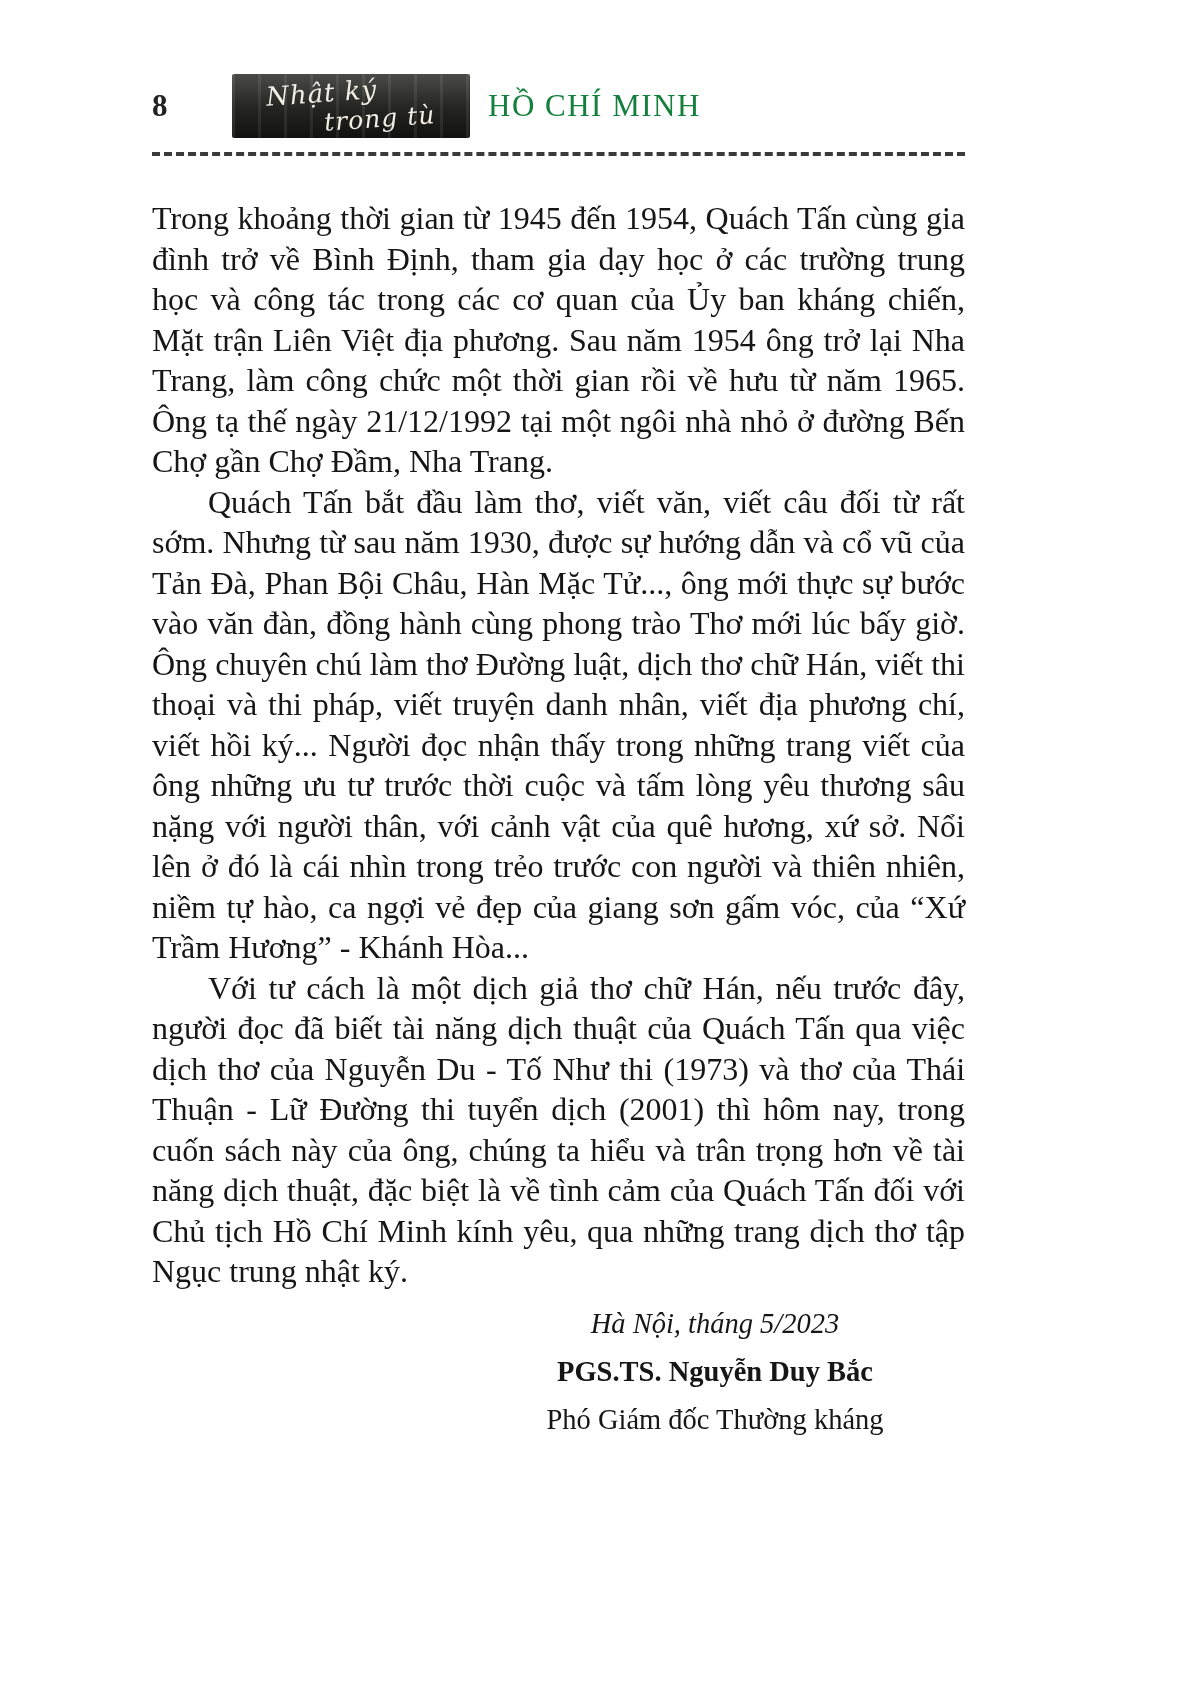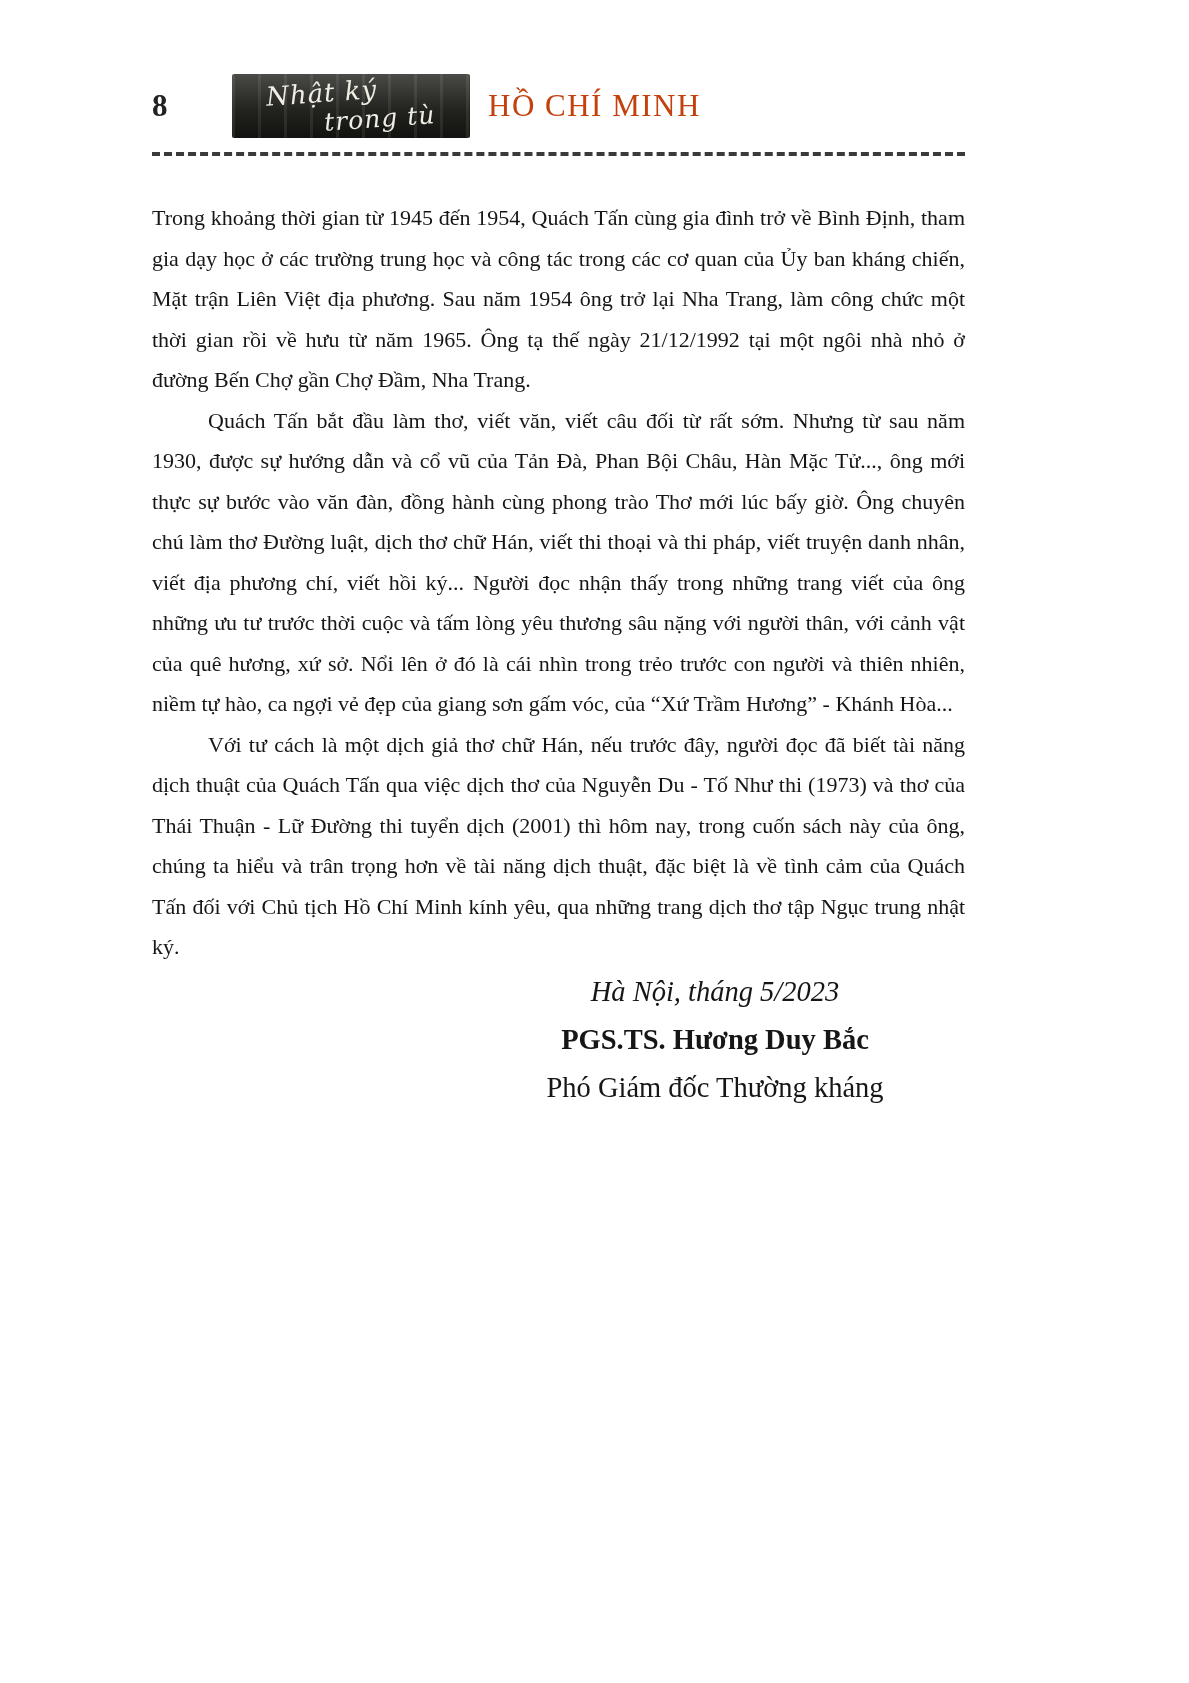--- a/index.html
+++ b/index.html
@@ -62,47 +62,48 @@
     top: 30px;
     font-size: 25px;
     letter-spacing: 1px;
     transform: rotate(-4deg);
   }
   .header-author {
     flex: 0 0 auto;
     margin-left: 18px;
     font-size: 31px;
     letter-spacing: 1.5px;
-    color: #c2410c;
+    color: #15803d;
     white-space: nowrap;
   }
   .dashed-rule {
     border: 0;
     border-top: 4px dashed #3a3a3a;
     margin: 10px 0 0 0;
     height: 0;
   }
   
   .body-text {
     margin-top: 42px;
-    font-size: 22px;
+    font-size: 32px;
     line-height: 40.5px;
     text-align: justify;
     color: #161616;
   }
   .body-text p {
     margin: 0;
     text-indent: 56px;
   }
   .body-text p.no-indent {
     text-indent: 0;
   }
   .italic { }
   
   .signature {
+    margin-top: 8px;
     margin-left: 243px;
     width: 640px;
     text-align: center;
     font-size: 28.5px;
     color: #161616;
   }
   .sig-line { line-height: 48px; }
   .sig-place-date { font-style: italic; }
   .sig-name { font-weight: bold; }
 </style>
@@ -128,17 +129,17 @@
 
     <p>Quách Tấn bắt đầu làm thơ, viết văn, viết câu đối từ rất sớm. Nhưng từ sau năm 1930, được sự hướng dẫn và cổ vũ của Tản Đà, Phan Bội Châu, Hàn Mặc Tử..., ông mới thực sự bước vào văn đàn, đồng hành cùng phong trào Thơ mới lúc bấy giờ. Ông chuyên chú làm thơ Đường luật, dịch thơ chữ Hán, viết thi thoại và thi pháp, viết truyện danh nhân, viết địa phương chí, viết hồi ký... Người đọc nhận thấy trong những trang viết của ông những ưu tư trước thời cuộc và tấm lòng yêu thương sâu nặng với người thân, với cảnh vật của quê hương, xứ sở. Nổi lên ở đó là cái nhìn trong trẻo trước con người và thiên nhiên, niềm tự hào, ca ngợi vẻ đẹp của giang sơn gấm vóc, của “Xứ Trầm Hương” - Khánh Hòa...</p>
 
     <p><span>Với tư cách là một dịch giả thơ chữ Hán, nếu trước đây, người đọc đã biết tài năng dịch thuật của Quách Tấn qua việc dịch thơ của Nguyễn Du - </span><span class="italic">Tố Như thi</span><span> (1973) và thơ của Thái Thuận - </span><span class="italic">Lữ Đường thi tuyển dịch</span><span> (2001) thì hôm nay, trong cuốn sách này của ông, chúng ta hiểu và trân trọng hơn về tài năng dịch thuật, đặc biệt là về tình cảm của Quách Tấn đối với Chủ tịch Hồ Chí Minh kính yêu, qua những trang dịch thơ tập </span><span class="italic">Ngục trung nhật ký</span><span>.</span></p>
 
 
   </div>
 
   <div class="signature">
     <div class="sig-line sig-place-date">Hà Nội, tháng 5/2023</div>
-    <div class="sig-line sig-name">PGS.TS. Hương Duy Bắc</div>
+    <div class="sig-line sig-name">PGS.TS. Nguyễn Duy Bắc</div>
     <div class="sig-line">Phó Giám đốc Thường kháng</div>
   </div>
 
 </div>
 
 </body></html>

